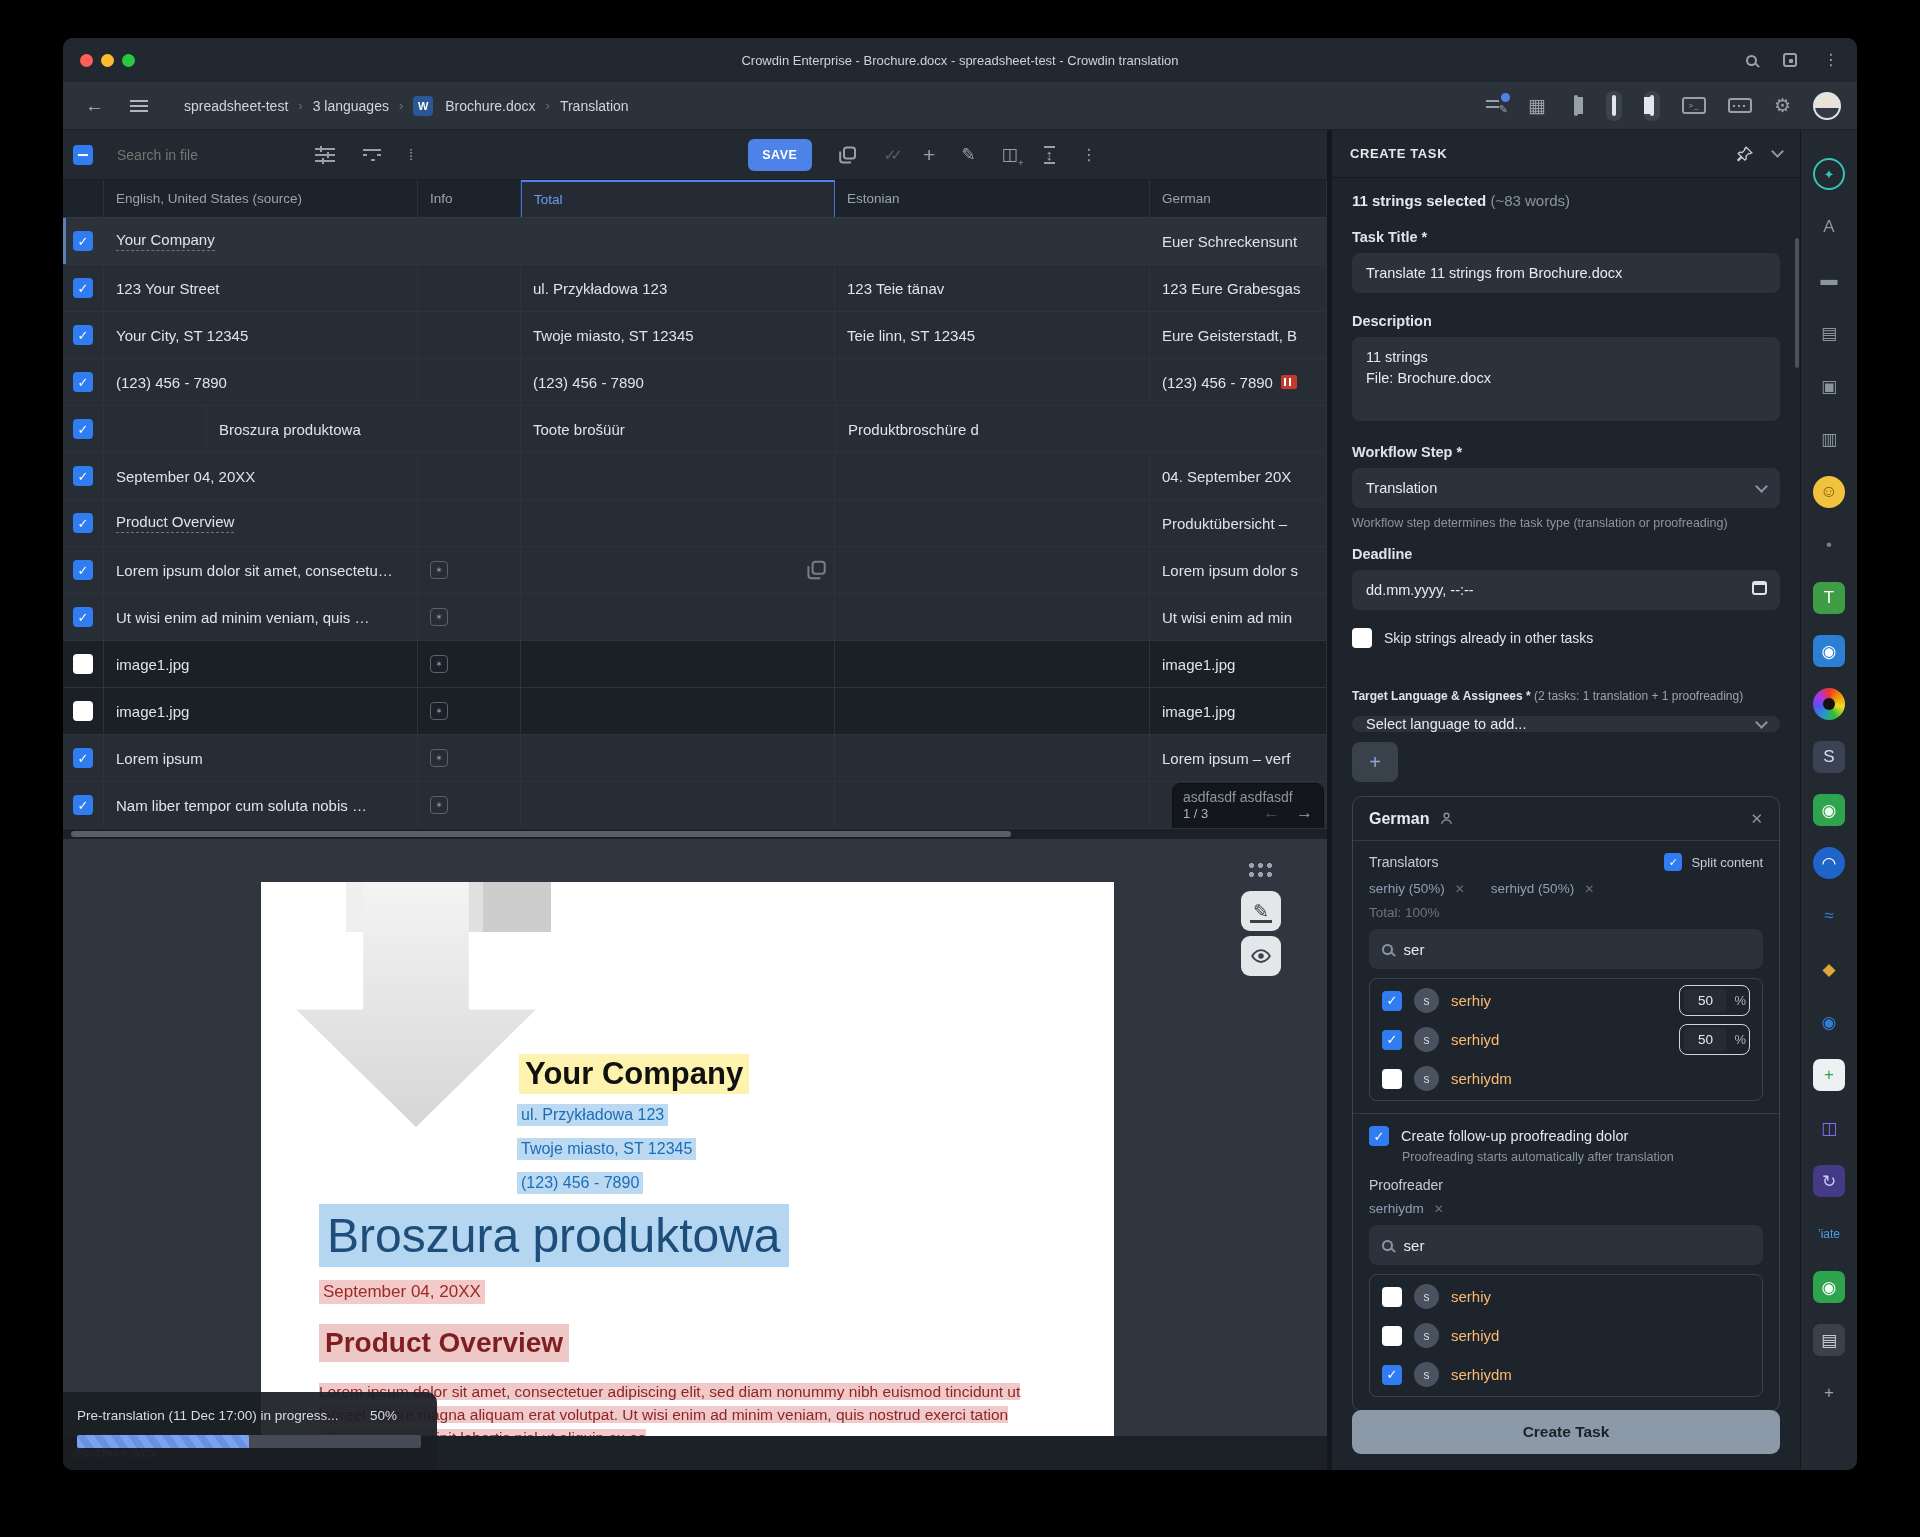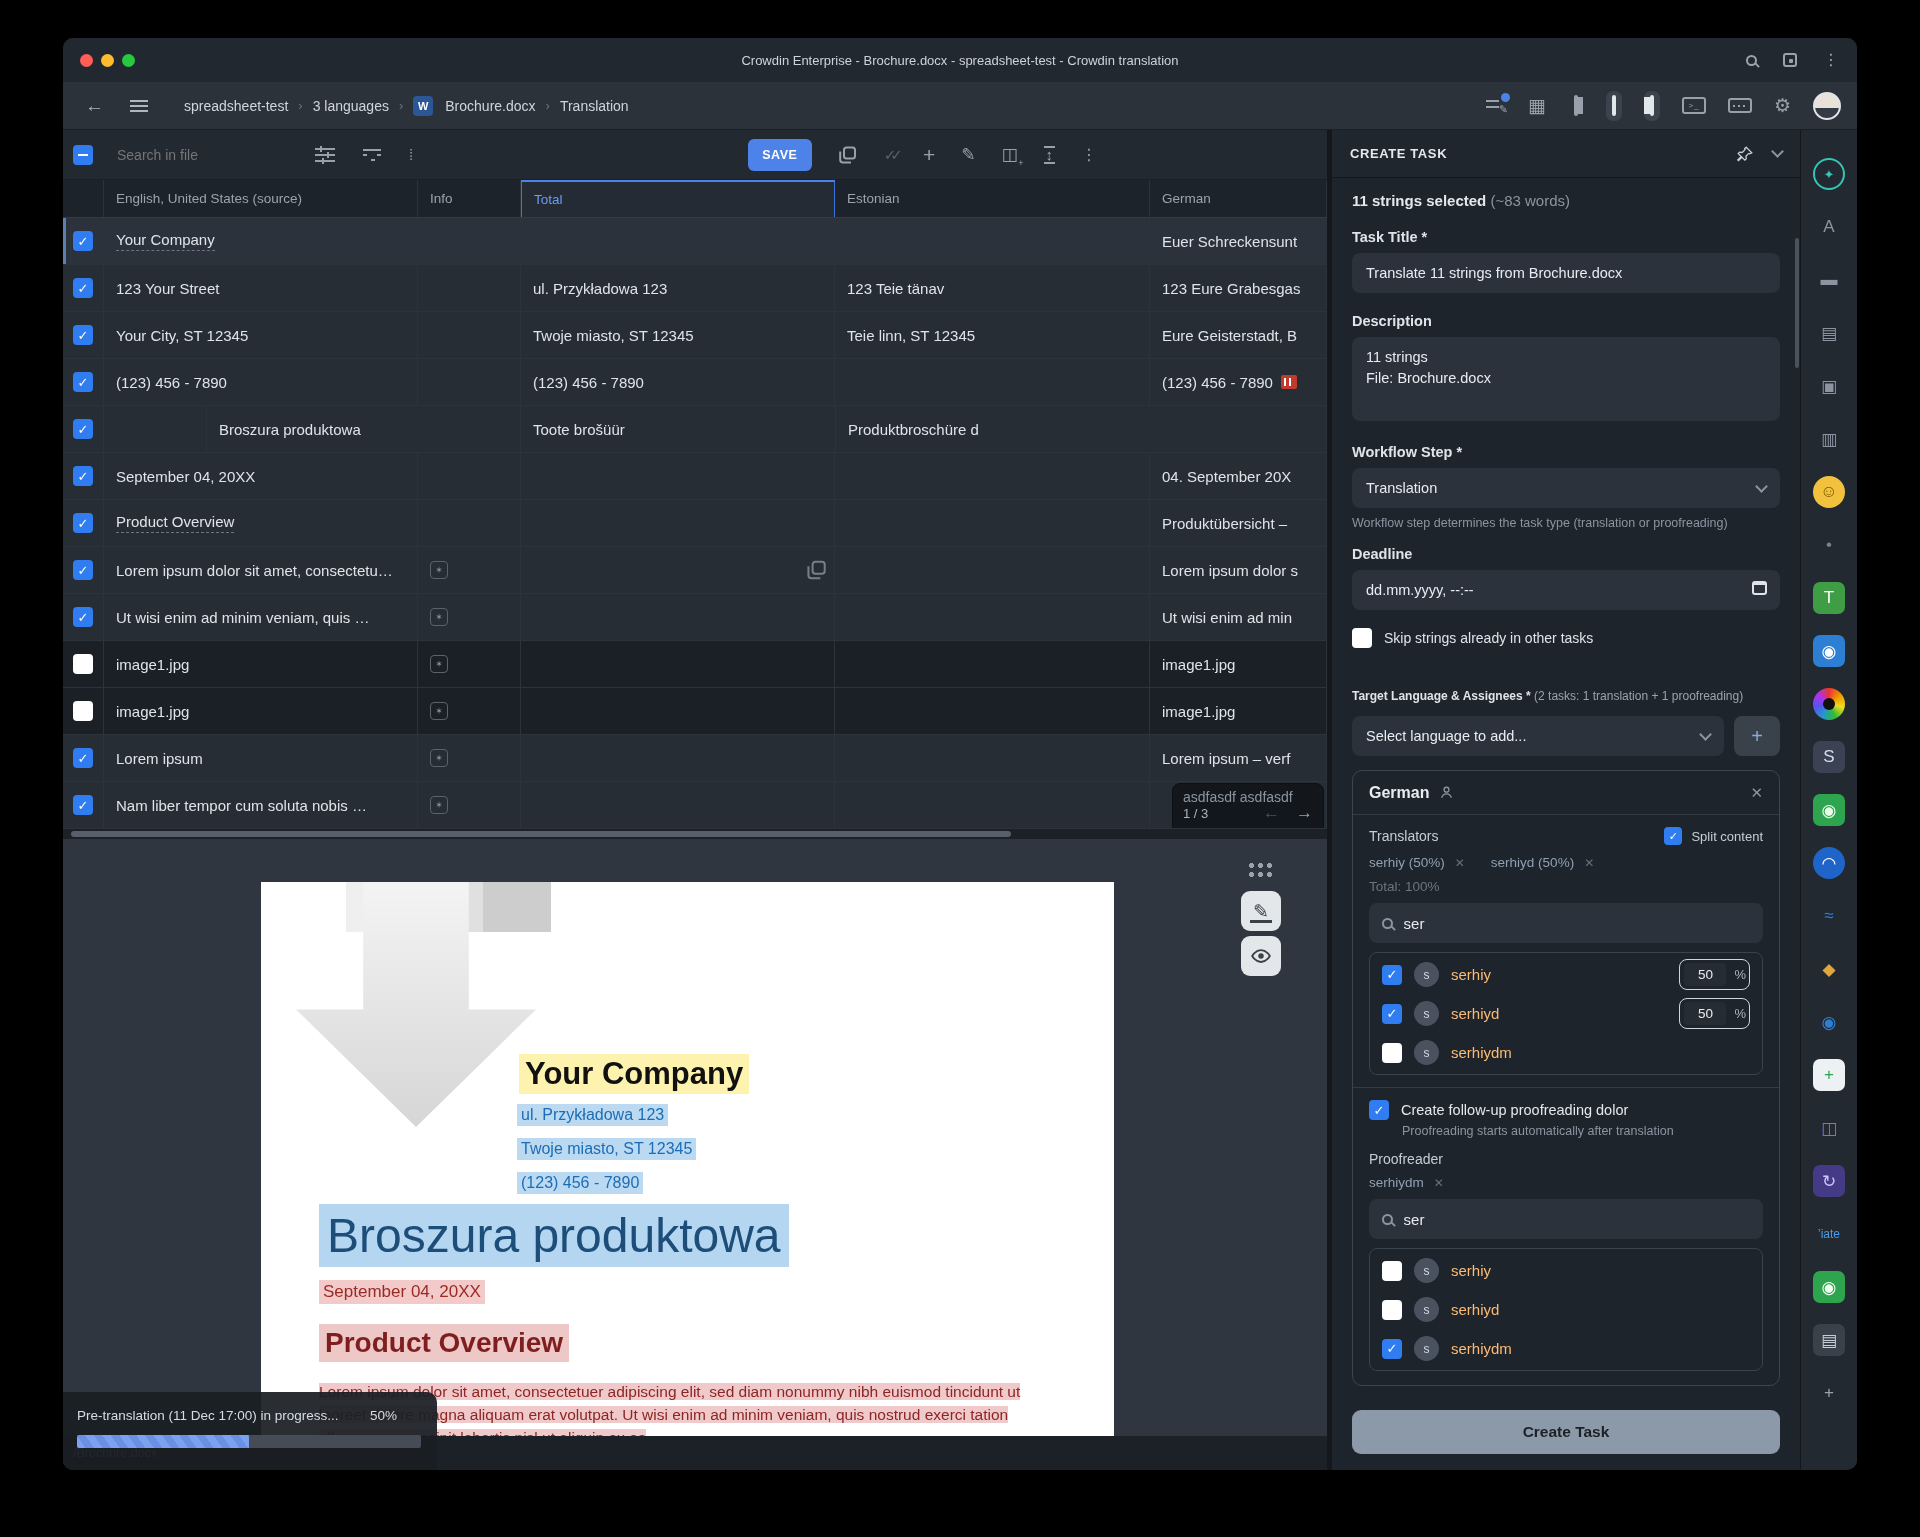--- a/index.html
+++ b/index.html
@@ -147,21 +147,21 @@
   .finput { margin-top:8px; width:100%; height:40px; background:#2b323c; border:none; border-radius:8px; color:#e8ecf1; font-size:14.5px; padding:0 14px; outline:none; font-family:inherit;}
   textarea.finput { height:84px; padding-top:10px; resize:none; line-height:21px; }
   .fselect { margin-top:8px; width:100%; height:40px; background:#2b323c; border-radius:8px; color:#e8ecf1; font-size:14.5px; display:flex; align-items:center; padding:0 14px; position:relative; }
   .fselect .chev { position:absolute; right:14px; }
   .hint { margin-top:8px; font-size:12.5px; color:#8b95a1; }
   .dl-wrap { position:relative; }
   .dl-cal { position:absolute; right:13px; top:19px; width:15px; height:14px; border:2px solid #dfe4ea; border-radius:3px; border-top-width:4px; }
   .ckrow { margin-top:18px; display:flex; align-items:center; gap:12px; font-size:14px; color:#dfe4ea; }
   .target-lbl { margin-top:36px; font-size:12px; line-height:24px; color:#dfe4ea; }
   .target-lbl b{font-weight:bold;} .target-lbl .dim{color:#9aa3ad;font-weight:normal;}
-  .lang-row { margin-top:8px; display:flex; gap:10px; }
+  .lang-row { margin-top:8px; display:flex; gap:10px;flex-direction:column; }
   .lang-row .fselect { margin-top:0; flex:1; color:#e8ecf1; }
   .plusbtn { width:46px; height:40px; border-radius:8px; background:#39414b; color:#8fa8d8; font-size:20px; display:flex; align-items:center; justify-content:center; }
 
   .card { margin-top:14px; border:1px solid #3d454f; border-radius:10px; }
   .card-head { height:44px; display:flex; align-items:center; padding:0 16px; border-bottom:1px solid #333b44; }
   .card-title { font-size:16px; font-weight:bold; color:#e8ecf1; margin-right:10px; }
   .card-x { margin-left:auto; color:#8b95a1; font-size:15px; }
   .card-body { padding:12px 16px 14px; }
   .tr-row { display:flex; align-items:center; }
   .tr-row .lbl { font-size:14px; color:#c6cdd5; }

